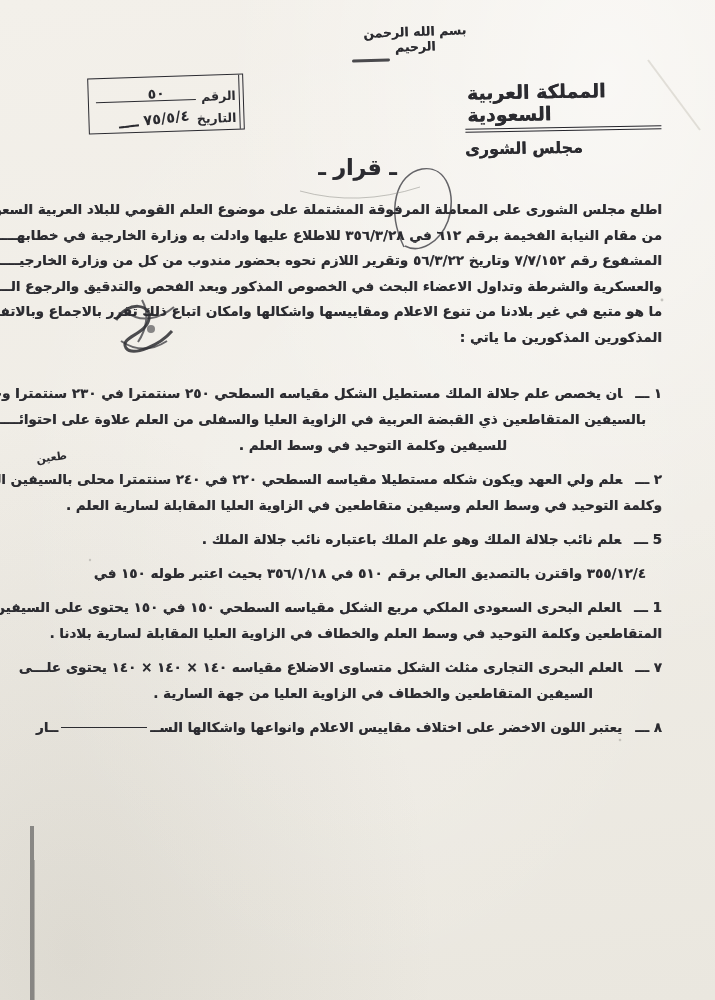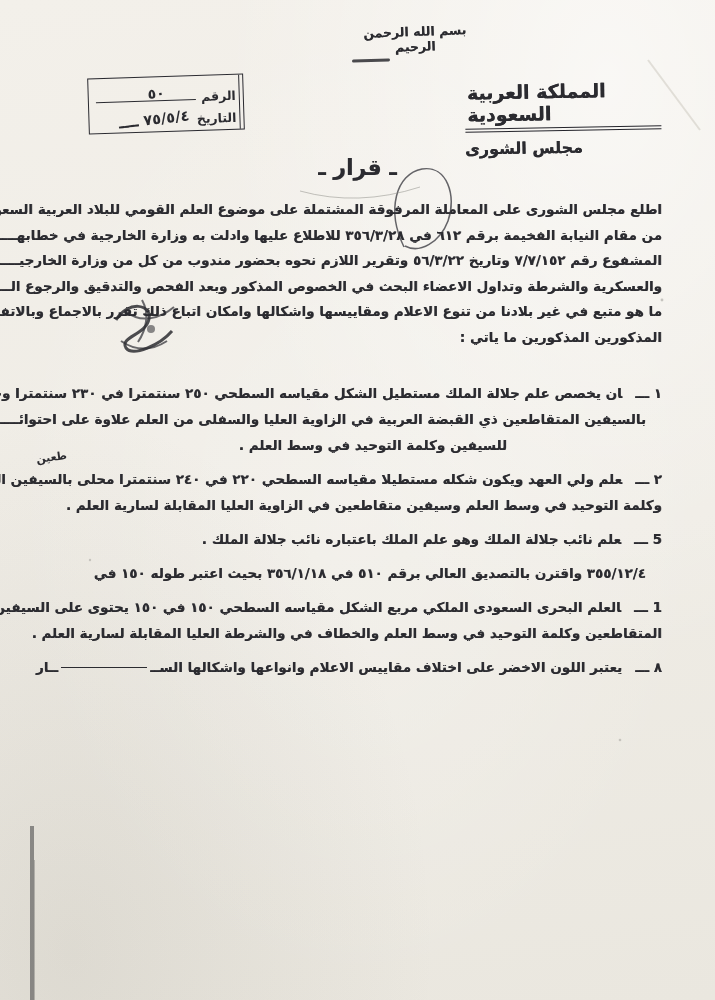--- a/index.html
+++ b/index.html
@@ -123,21 +123,25 @@
     <div class="item">
       <div class="tline"><span class="num">5 ـــ</span>علم نائب جلالة الملك وهو علم الملك باعتباره نائب جلالة الملك .</div>
     </div>
     <div class="item">
     </div>
     <div class="item">
       <div class="tline cont">٣٥٥/١٢/٤ واقترن بالتصديق العالي برقم ٥١٠ في ٣٥٦/١/١٨ بحيث اعتبر طوله ١٥٠ في</div>
     </div>
     <div class="item">
       <div class="tline"><span class="num">1 ـــ</span>العلم البحرى السعودى الملكي مربع الشكل مقياسه السطحي ١٥٠ في ١٥٠ يحتوى على السيفين ـ</div>
-      <div class="tline cont center">المتقاطعين وكلمة التوحيد في وسط العلم والخطاف في والشرطة العليا المقابلة لسارية العلم .</div>
+      <div class="tline cont center">المتقاطعين وكلمة التوحيد في وسط العلم والخطاف في الزاوية العليا المقابلة لسارية بلادنا .</div>
+    </div>
+    <div class="item">
+      <div class="tline"><span class="num">٧ ـــ</span>العلم البحرى التجارى مثلث الشكل متساوى الاضلاع مقياسه ١٤٠ × ١٤٠ × ١٤٠ يحتوى علـــى</div>
+      <div class="tline cont center">السيفين المتقاطعين والخطاف في الزاوية العليا من جهة السارية .</div>
     </div>
     <div class="item">
       <div class="tline flexline">
         <span class="num">٨ ـــ</span>
         <span>يعتبر اللون الاخضر على اختلاف مقاييس الاعلام وانواعها واشكالها الســ</span>
         <span class="fill"></span>
         <span>ــار</span>
       </div>
     </div>
   </div>

